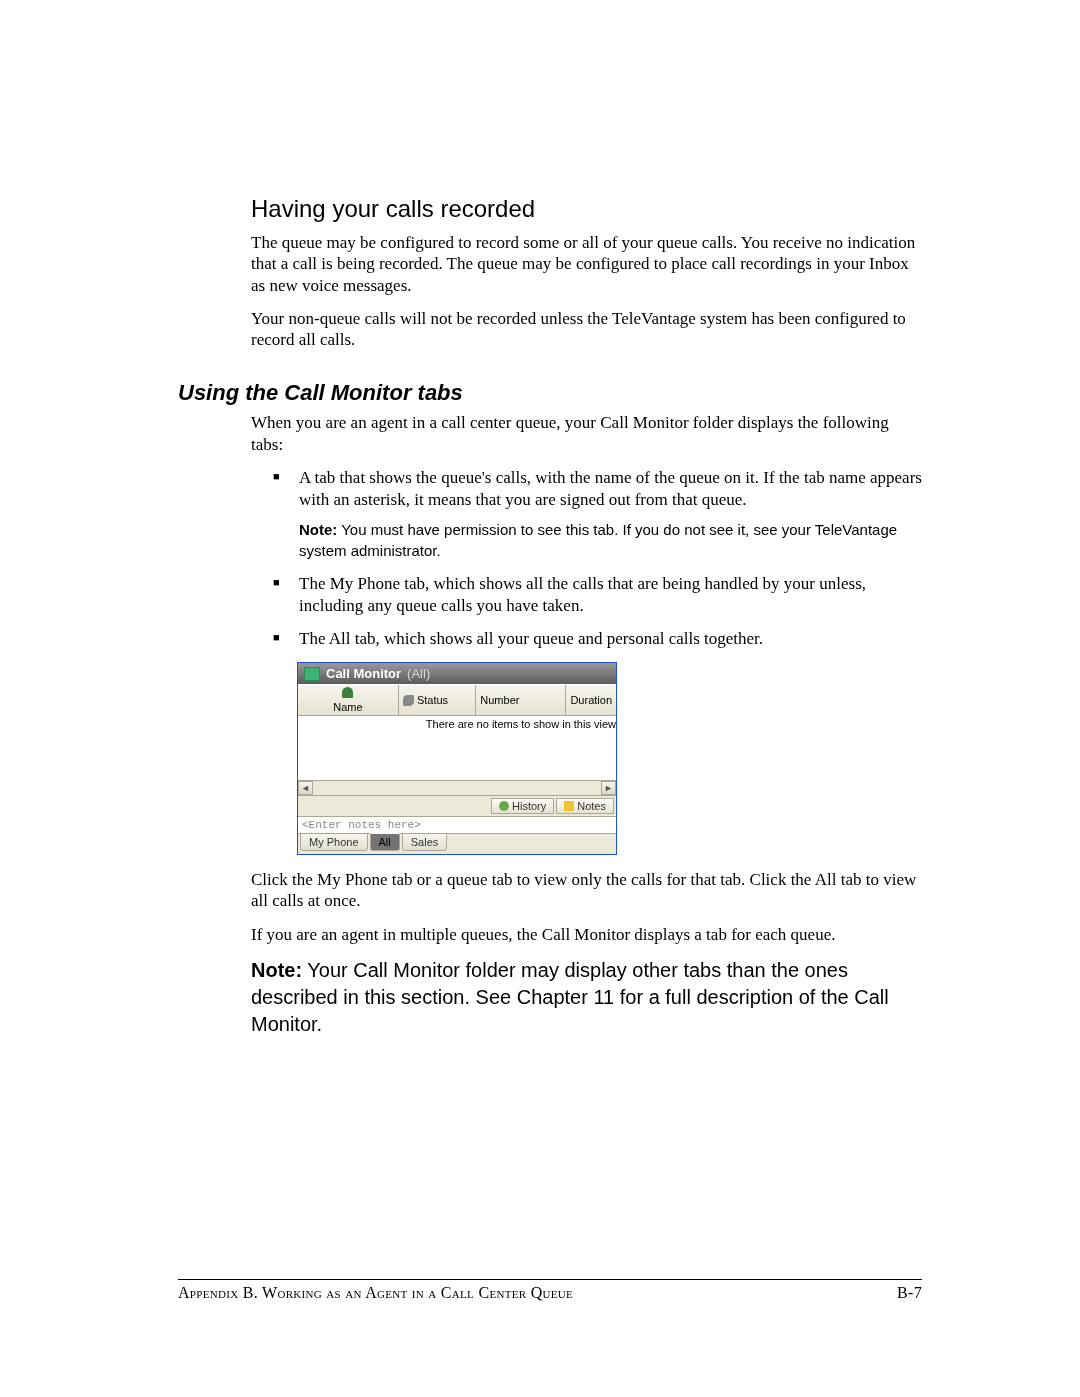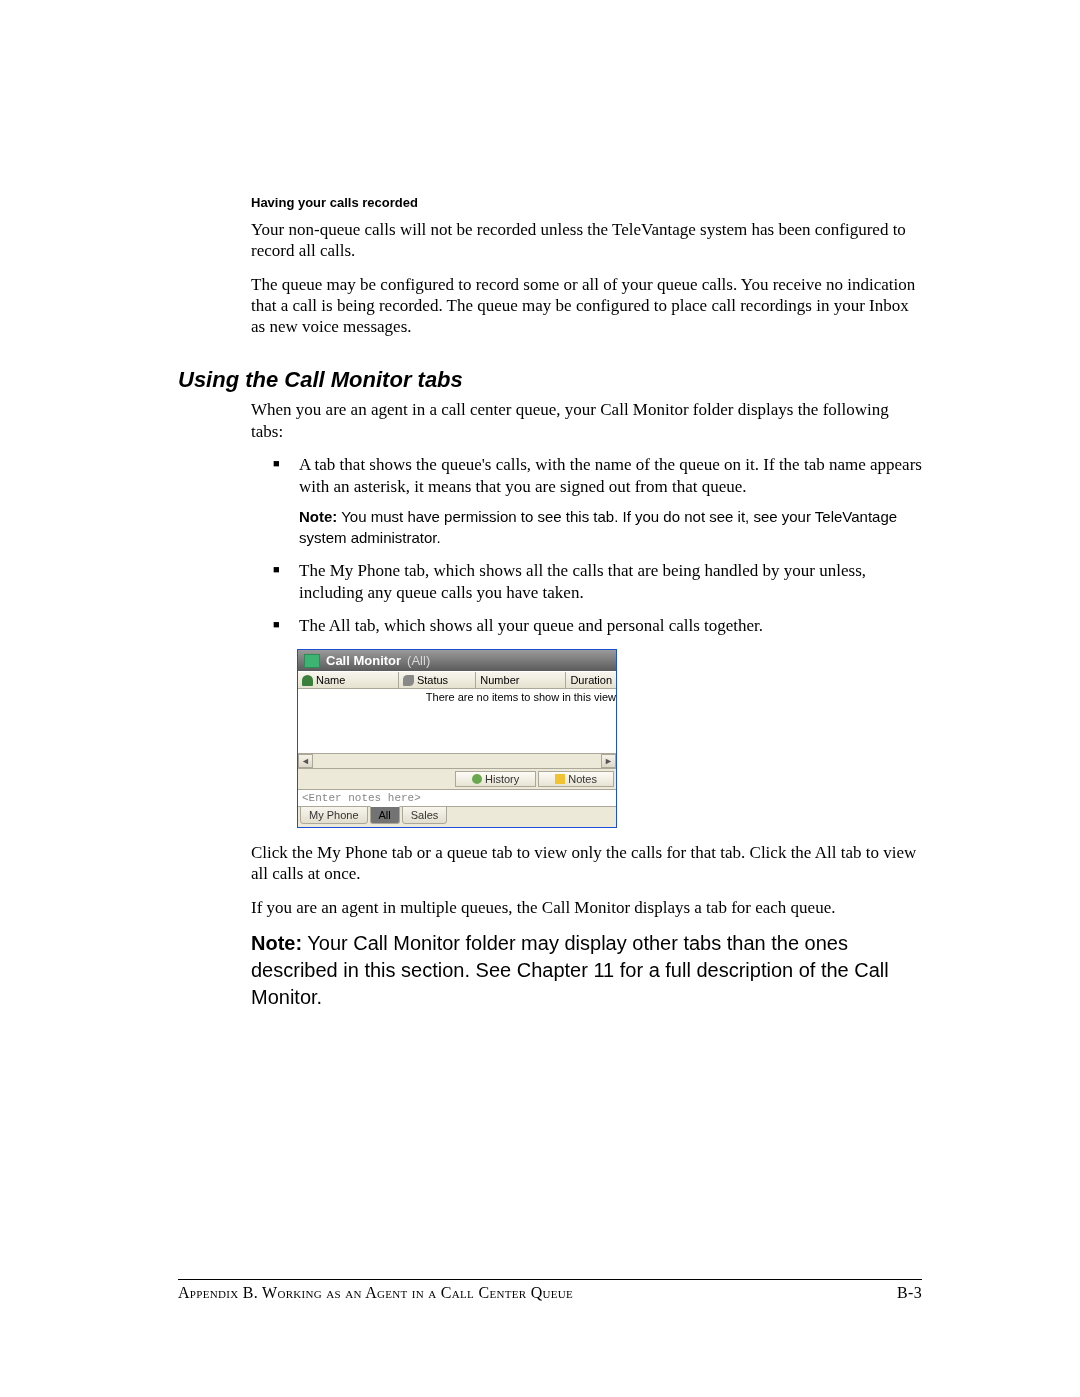--- a/index.html
+++ b/index.html
@@ -14,22 +14,22 @@
     height: 1397px;
     position: relative;
     box-sizing: border-box;
     padding: 195px 158px 0 178px;
   }
   .content {
     margin-left: 73px;
   }
   h3.sub {
     font-family: Arial, Helvetica, sans-serif;
-    font-weight: bold;
-    font-size: 13px;
+    font-weight: normal;
+    font-size: 24px;
     margin: 0 0 9px 0;
   }
   h2.section {
     font-family: Arial, Helvetica, sans-serif;
     font-weight: bold;
     font-style: italic;
     font-size: 22px;
     margin: 30px 0 6px -73px;
   }
   p {
@@ -118,21 +118,21 @@
     border-right: 1px solid #aca899;
     padding: 2px 4px;
     display: flex;
     align-items: center;
     gap: 3px;
     box-sizing: border-box;
     background: linear-gradient(#f7f5ee,#e6e2d0);
     font-size: 11px;
     color: #000;
   }
-  .col-header .col.name { width: 103px; }
+  .col-header .col.name { width: 103px; flex-direction: column; }
   .col-header .col.status { width: 79px; }
   .col-header .col.number { width: 92px; }
   .col-header .col.duration { flex: 1; border-right: none; }
   .ic {
     width: 11px; height: 11px; display: inline-block;
   }
   .ic.person { background: #3a7f3a; border-radius: 50% 50% 10% 10%; }
   .ic.phone { background: #888; border-radius: 40% 10% 40% 10%; }
   .list-body {
     background: #fff;
@@ -162,21 +162,21 @@
   .toolbar-row {
     display: flex;
     justify-content: flex-end;
     gap: 2px;
     padding: 2px 2px;
     background: #ece9d8;
   }
   .toolbar-row .tbtn {
     background: linear-gradient(#fdfcf7,#e7e3d3);
     border: 1px solid #aca899;
-    padding: 1px 16px;
+    padding: 1px 7px;
     font-size: 11px;
     display: flex; align-items: center; gap: 3px;
     color: #333;
   }
   .tbtn .ic.history { width:10px;height:10px;background:#6aa84f;border-radius:50%; }
   .tbtn .ic.notes { width:10px;height:10px;background:#f1c232; }
   .notes-row {
     background: #fff;
     border-top: 1px solid #aca899;
     border-bottom: 1px solid #aca899;
@@ -232,22 +232,22 @@
     font-variant: normal;
   }
 </style>
 </head>
 <body>
 
 <div class="page">
 
   <div class="content">
     <h3 class="sub">Having your calls recorded</h3>
+    <p>The queue may be configured to record some or all of your queue calls. You receive no indication that a call is being recorded. The queue may be configured to place call recordings in your Inbox as new voice messages.</p>
     <p>Your non-queue calls will not be recorded unless the TeleVantage system has been configured to record all calls.</p>
-    <p>The queue may be configured to record some or all of your queue calls. You receive no indication that a call is being recorded. The queue may be configured to place call recordings in your Inbox as new voice messages.</p>
 
     <h2 class="section">Using the Call Monitor tabs</h2>
     <p>When you are an agent in a call center queue, your Call Monitor folder displays the following tabs:</p>
 
     <ul class="square">
       <li>
         <span>A tab that shows the queue's calls, with the name of the queue on it. If the tab name appears with an asterisk, it means that you are signed out from that queue.</span>
         <div class="note-inline">
           <span class="note-label">Note:</span><span>  You must have permission to see this tab. If you do not see it, see your TeleVantage system administrator.</span>
         </div>
@@ -308,17 +308,17 @@
     <p>If you are an agent in multiple queues, the Call Monitor displays a tab for each queue.</p>
     <p class="note-block">
       <span class="note-label">Note:</span><span>  Your Call Monitor folder may display other tabs than the ones described in this section. See Chapter 11 for a full description of the Call Monitor.</span>
     </p>
   </div>
 
   <div class="footer">
     <hr class="footer-rule">
     <div class="footer-line">
       <span>Appendix B. Working as an Agent in a Call Center Queue</span>
-      <span class="right">B-3</span>
+      <span class="right">B-7</span>
     </div>
   </div>
 
 </div>
 
 </body></html>

